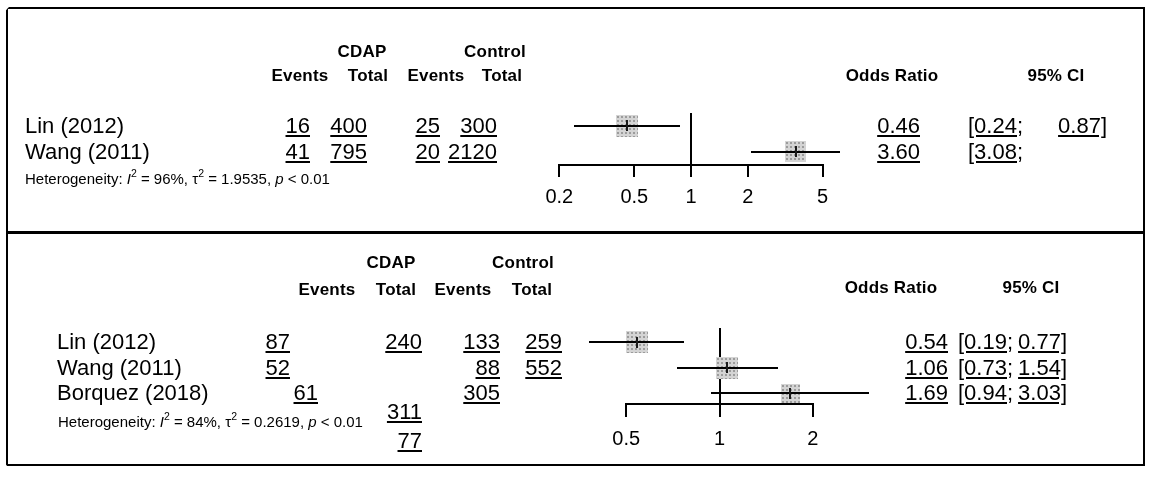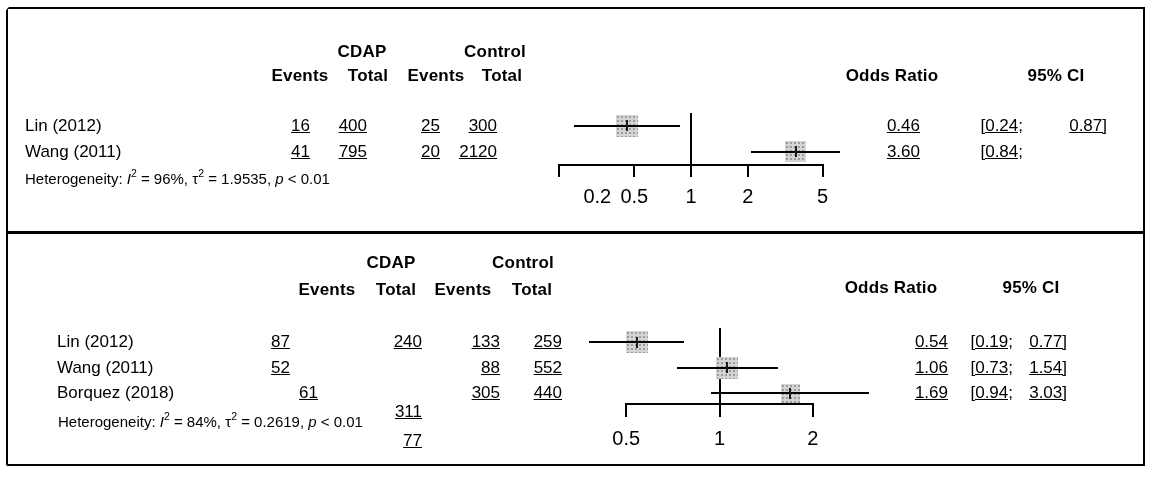--- a/index.html
+++ b/index.html
@@ -1,21 +1,21 @@
 <!DOCTYPE html>
 <html><head>
 <meta charset="utf-8">
 <style>
   html,body{margin:0;padding:0;background:#ffffff;}
   .page{position:relative;width:1154px;height:475px;background:#ffffff;color:#000;
         font-family:"Liberation Sans","DejaVu Sans",sans-serif;overflow:hidden;border-radius:27px;}
   .panel-box{position:absolute;border:2px solid #000;box-sizing:border-box;}
   .hdr{position:absolute;transform:translate(-50%,-50%);font-weight:bold;font-size:17px;
        white-space:nowrap;letter-spacing:0.2px;}
-  .cell{position:absolute;font-size:17px;white-space:nowrap;height:24px;line-height:24px;}
+  .cell{position:absolute;font-size:22px;white-space:nowrap;height:24px;line-height:24px;}
   .num{text-align:right;width:140px;text-decoration:underline;}
   .het{position:absolute;font-size:15px;white-space:nowrap;height:22px;line-height:22px;}
   .het sup{font-size:10.5px;position:relative;top:-1px;}
   .it{font-style:italic;}
   .hline{position:absolute;background:#000;height:2px;}
   .vline{position:absolute;background:#000;width:2px;}
   .sq{position:absolute;background-color:#d4d4d4;
       background-image:radial-gradient(circle,#9a9a9a 0.7px,rgba(0,0,0,0) 0.9px);
       background-size:4px 4px;}
   .pt{position:absolute;background:#1a1a1a;width:2px;}
@@ -53,26 +53,26 @@
     <div class="cell num" style="left: 357px; top: 113.5px;">300</div>
     <div class="cell num" style="left: 780px; top: 113.5px;">0.46</div>
     <div class="cell num" style="left: 883px; top: 113.5px;">[0.24;</div>
     <div class="cell num" style="left: 967px; top: 113.5px;">0.87]</div>
     <div class="cell" style="left: 25px; top: 139.5px;">Wang (2011)</div>
     <div class="cell num" style="left: 170px; top: 139.5px;">41</div>
     <div class="cell num" style="left: 227px; top: 139.5px;">795</div>
     <div class="cell num" style="left: 300px; top: 139.5px;">20</div>
     <div class="cell num" style="left: 357px; top: 139.5px;">2120</div>
     <div class="cell num" style="left: 780px; top: 139.5px;">3.60</div>
-    <div class="cell num" style="left: 883px; top: 139.5px;">[0.84;</div>
+    <div class="cell num" style="left: 883px; top: 139.5px;">[3.08;</div>
     <div class="het" style="left: 25px; top: 163px;"><span>Heterogeneity: </span><span class="it">I</span><sup>2</sup><span> = 96%, </span><span>τ</span><sup>2</sup><span> = 1.9535, </span><span class="it">p</span><span> &lt; 0.01</span></div>
     <div class="vline" style="left: 690px; top: 113px; height: 63.5px;"></div>
     <div class="hline" style="left: 559px; top: 164px; width: 264px;"></div>
     <div class="vline" style="left: 558.314px; top: 164px; height: 12.5px;"></div>
-    <div class="ticklabel" style="left: 559.314px; top: 196px; margin-left: 38px;">0.2</div>
+    <div class="ticklabel" style="left: 559.314px; top: 196px;">0.2</div>
     <div class="vline" style="left: 633.286px; top: 164px; height: 12.5px;"></div>
     <div class="ticklabel" style="left: 634.286px; top: 196px;">0.5</div>
     <div class="vline" style="left: 690px; top: 164px; height: 12.5px;"></div>
     <div class="ticklabel" style="left: 691px; top: 196px;">1</div>
     <div class="vline" style="left: 746.714px; top: 164px; height: 12.5px;"></div>
     <div class="ticklabel" style="left: 747.714px; top: 196px;">2</div>
     <div class="vline" style="left: 821.686px; top: 164px; height: 12.5px;"></div>
     <div class="ticklabel" style="left: 822.686px; top: 196px;">5</div>
     <div class="sq" style="left: 616.464px; top: 114.5px; width: 22px; height: 22px;"></div>
     <div class="hline" style="left: 574.232px; top: 124.5px; width: 105.374px;"></div>
@@ -93,21 +93,20 @@
     <div class="cell num" style="left: 282px; top: 355.5px; margin-top: 44px;">311</div>
     <div class="cell num" style="left: 360px; top: 355.5px;">88</div>
     <div class="cell num" style="left: 422px; top: 355.5px;">552</div>
     <div class="cell num" style="left: 808px; top: 355.5px;">1.06</div>
     <div class="cell num" style="left: 873px; top: 355.5px;">[0.73;</div>
     <div class="cell num" style="left: 927px; top: 355.5px;">1.54]</div>
     <div class="cell" style="left: 57px; top: 381px;">Borquez (2018)</div>
     <div class="cell num" style="left: 150px; top: 381px; padding-left: 28px;">61</div>
     <div class="cell num" style="left: 282px; top: 381px; margin-top: 48px;">77</div>
     <div class="cell num" style="left: 360px; top: 381px;">305</div>
-    <div class="cell num" style="left: 422px; top: 381px;">440</div>
     <div class="cell num" style="left: 808px; top: 381px;">1.69</div>
     <div class="cell num" style="left: 873px; top: 381px;">[0.94;</div>
     <div class="cell num" style="left: 927px; top: 381px;">3.03]</div>
     <div class="het" style="left: 58px; top: 406px;"><span>Heterogeneity: </span><span class="it">I</span><sup>2</sup><span> = 84%, </span><span>τ</span><sup>2</sup><span> = 0.2619, </span><span class="it">p</span><span> &lt; 0.01</span></div>
     <div class="vline" style="left: 718.5px; top: 328px; height: 88.5px;"></div>
     <div class="hline" style="left: 626px; top: 402.5px; width: 187px;"></div>
     <div class="vline" style="left: 625.181px; top: 402.5px; height: 14px;"></div>
     <div class="ticklabel" style="left: 626.181px; top: 438px;">0.5</div>
     <div class="vline" style="left: 718.5px; top: 402.5px; height: 14px;"></div>
     <div class="ticklabel" style="left: 719.5px; top: 438px;">1</div>

